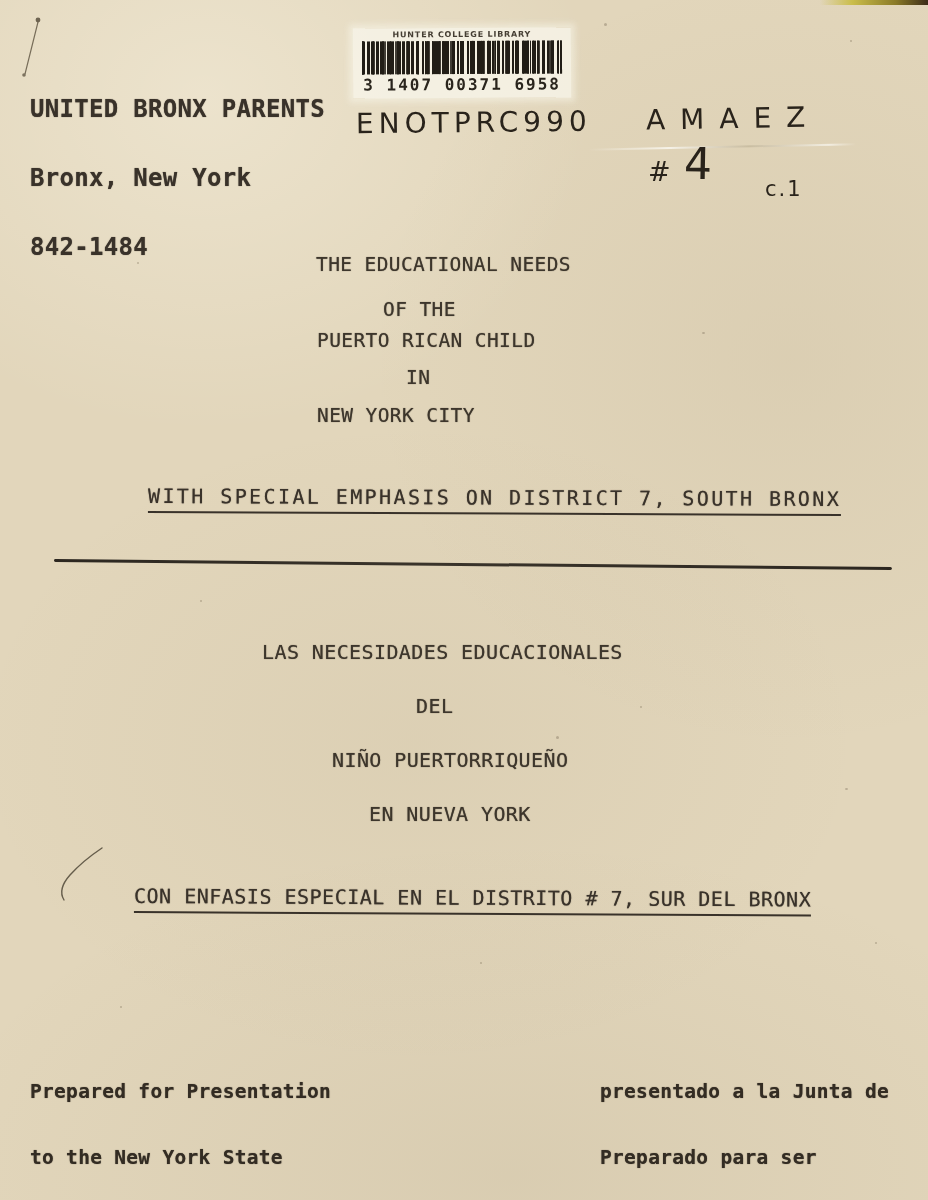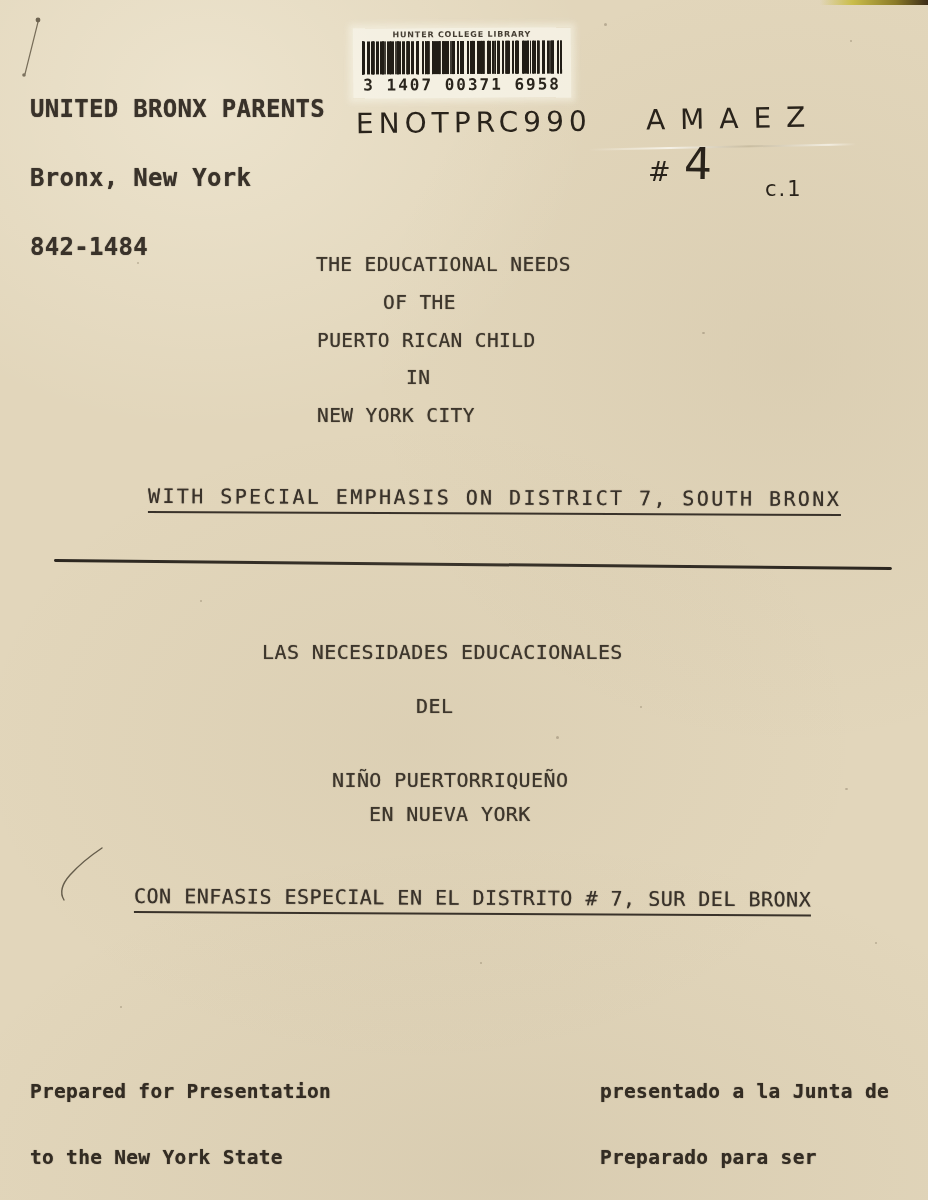--- a/index.html
+++ b/index.html
@@ -115,34 +115,34 @@
   <div class="crease"></div>
 
   <div class="hand hw-acc1">ENOTPRC990</div>
   <div class="hand hw-acc2">AMAEZ</div>
   <div class="hand hw-hash">#</div>
   <div class="hand hw-num">4</div>
   <div class="hand hw-copy">c.1</div>
 
   <div>
     <div class="typed title-line" style="left:316px;top:253px">THE EDUCATIONAL NEEDS</div>
-    <div class="typed title-line" style="left:383px;top:291px">OF THE</div>
+    <div class="typed title-line" style="left:383px;top:298px">OF THE</div>
     <div class="typed title-line" style="left:317px;top:329px">PUERTO RICAN CHILD</div>
     <div class="typed title-line" style="left:406px;top:366px">IN</div>
     <div class="typed title-line" style="left:317px;top:404px">NEW YORK CITY</div>
   </div>
 
   <div class="typed subtitle sub-en">WITH SPECIAL EMPHASIS ON DISTRICT 7, SOUTH BRONX</div>
 
   <div class="divider"></div>
 
   <div>
     <div class="typed title-line es-line" style="left:262px;top:640px">LAS NECESIDADES EDUCACIONALES</div>
     <div class="typed title-line es-line" style="left:416px;top:694px">DEL</div>
-    <div class="typed title-line es-line" style="left:332px;top:768px">NIÑO PUERTORRIQUEÑO</div>
+    <div class="typed title-line es-line" style="left:332px;top:748px">NIÑO PUERTORRIQUEÑO</div>
     <div class="typed title-line es-line" style="left:369px;top:802px">EN NUEVA YORK</div>
   </div>
 
   <svg class="mark" style="left:52px;top:828px" width="60" height="78" viewBox="0 0 60 78">
     <path d="M12,72 C7,64 10,56 18,47 C28,36 38,28 50,20" stroke="rgba(70,62,48,.8)" stroke-width="1.4" fill="none" stroke-linecap="round"></path>
   </svg>
 
   <div class="typed subtitle sub-es">CON ENFASIS ESPECIAL EN EL DISTRITO # 7, SUR DEL BRONX</div>
 
   <div class="typed attrib attrib-en">

